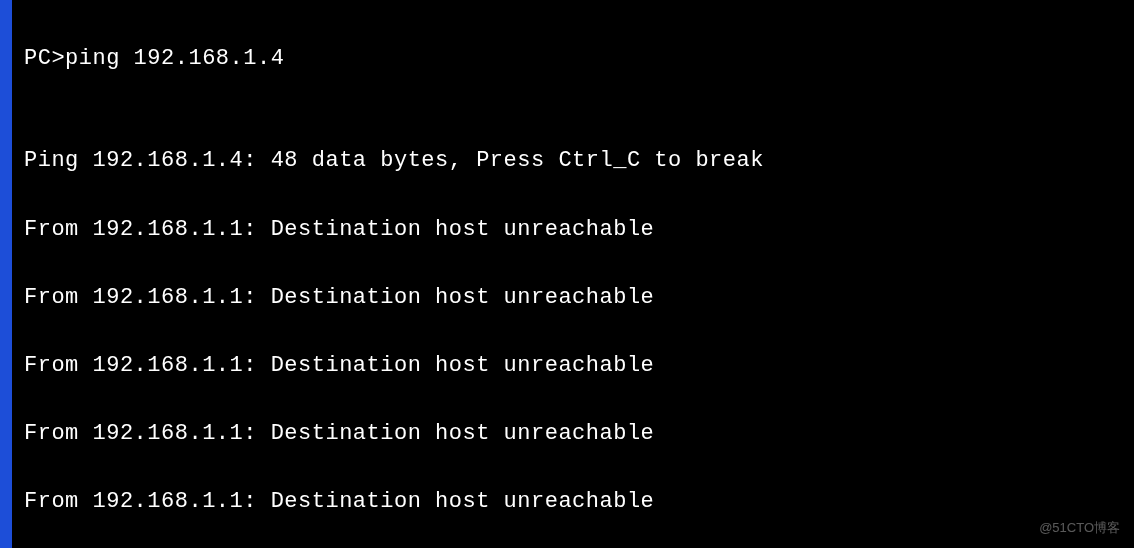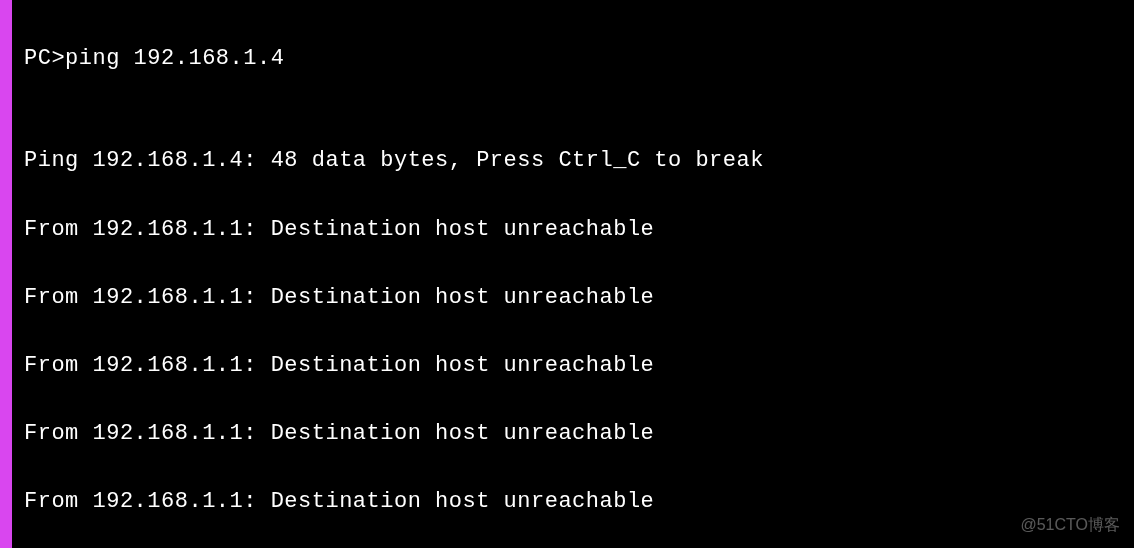--- a/index.html
+++ b/index.html
@@ -16,33 +16,33 @@
       overflow: hidden;
       position: relative;
     }
     .term {
       position: absolute;
       left: 0;
       top: 0;
       width: 100%;
       height: 100%;
       background: #000;
-      border-left: 12px solid #d946ef;
+      border-left: 12px solid #1d4ed8;
       box-sizing: border-box;
       padding: 8px 10px 18px 12px;
       white-space: pre;
     }
     .line { display: block; }
     .watermark {
       position: absolute;
       right: 14px;
       bottom: 10px;
       color: rgba(255,255,255,0.35);
       font-family: Arial, sans-serif;
-      font-size: 16px;
+      font-size: 13px;
       letter-spacing: 0;
     }
   </style>
 </head>
 <body>
 
 <div class="term">
 <span class="line"><span>PC&gt;</span><span>ping 192.168.1.4</span></span>
 <span class="line"></span>
 <span class="line">Ping 192.168.1.4: 48 data bytes, Press Ctrl_C to break</span>

